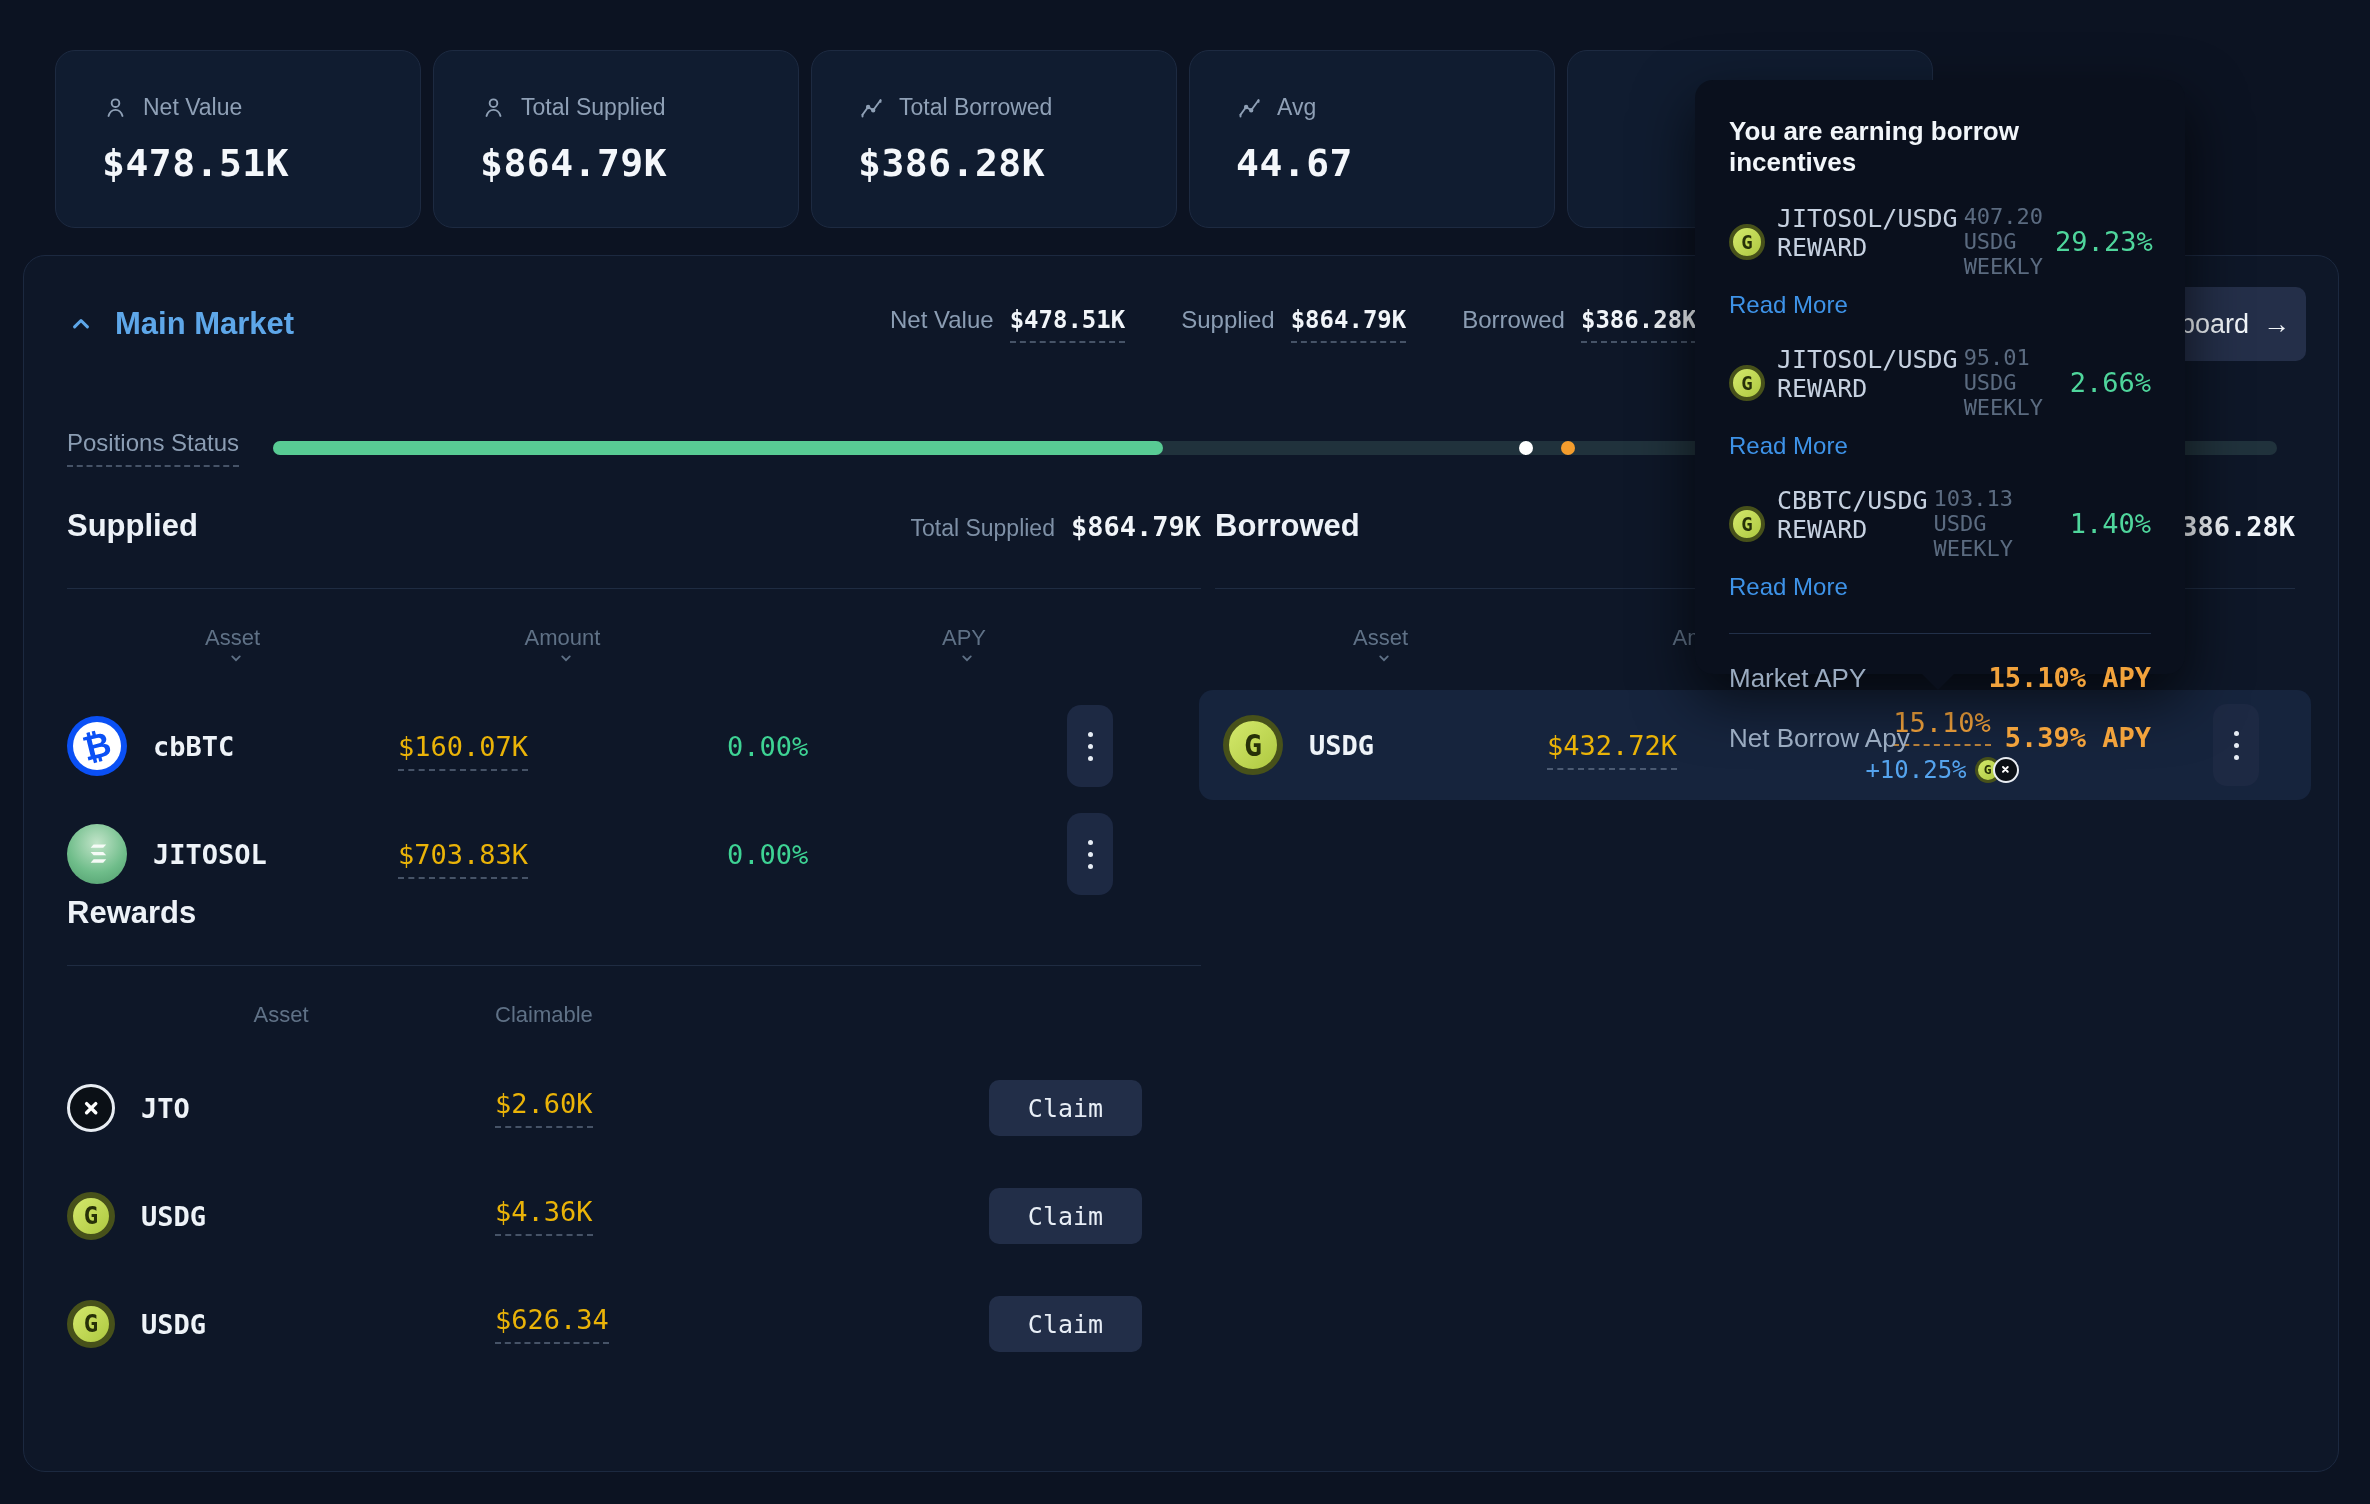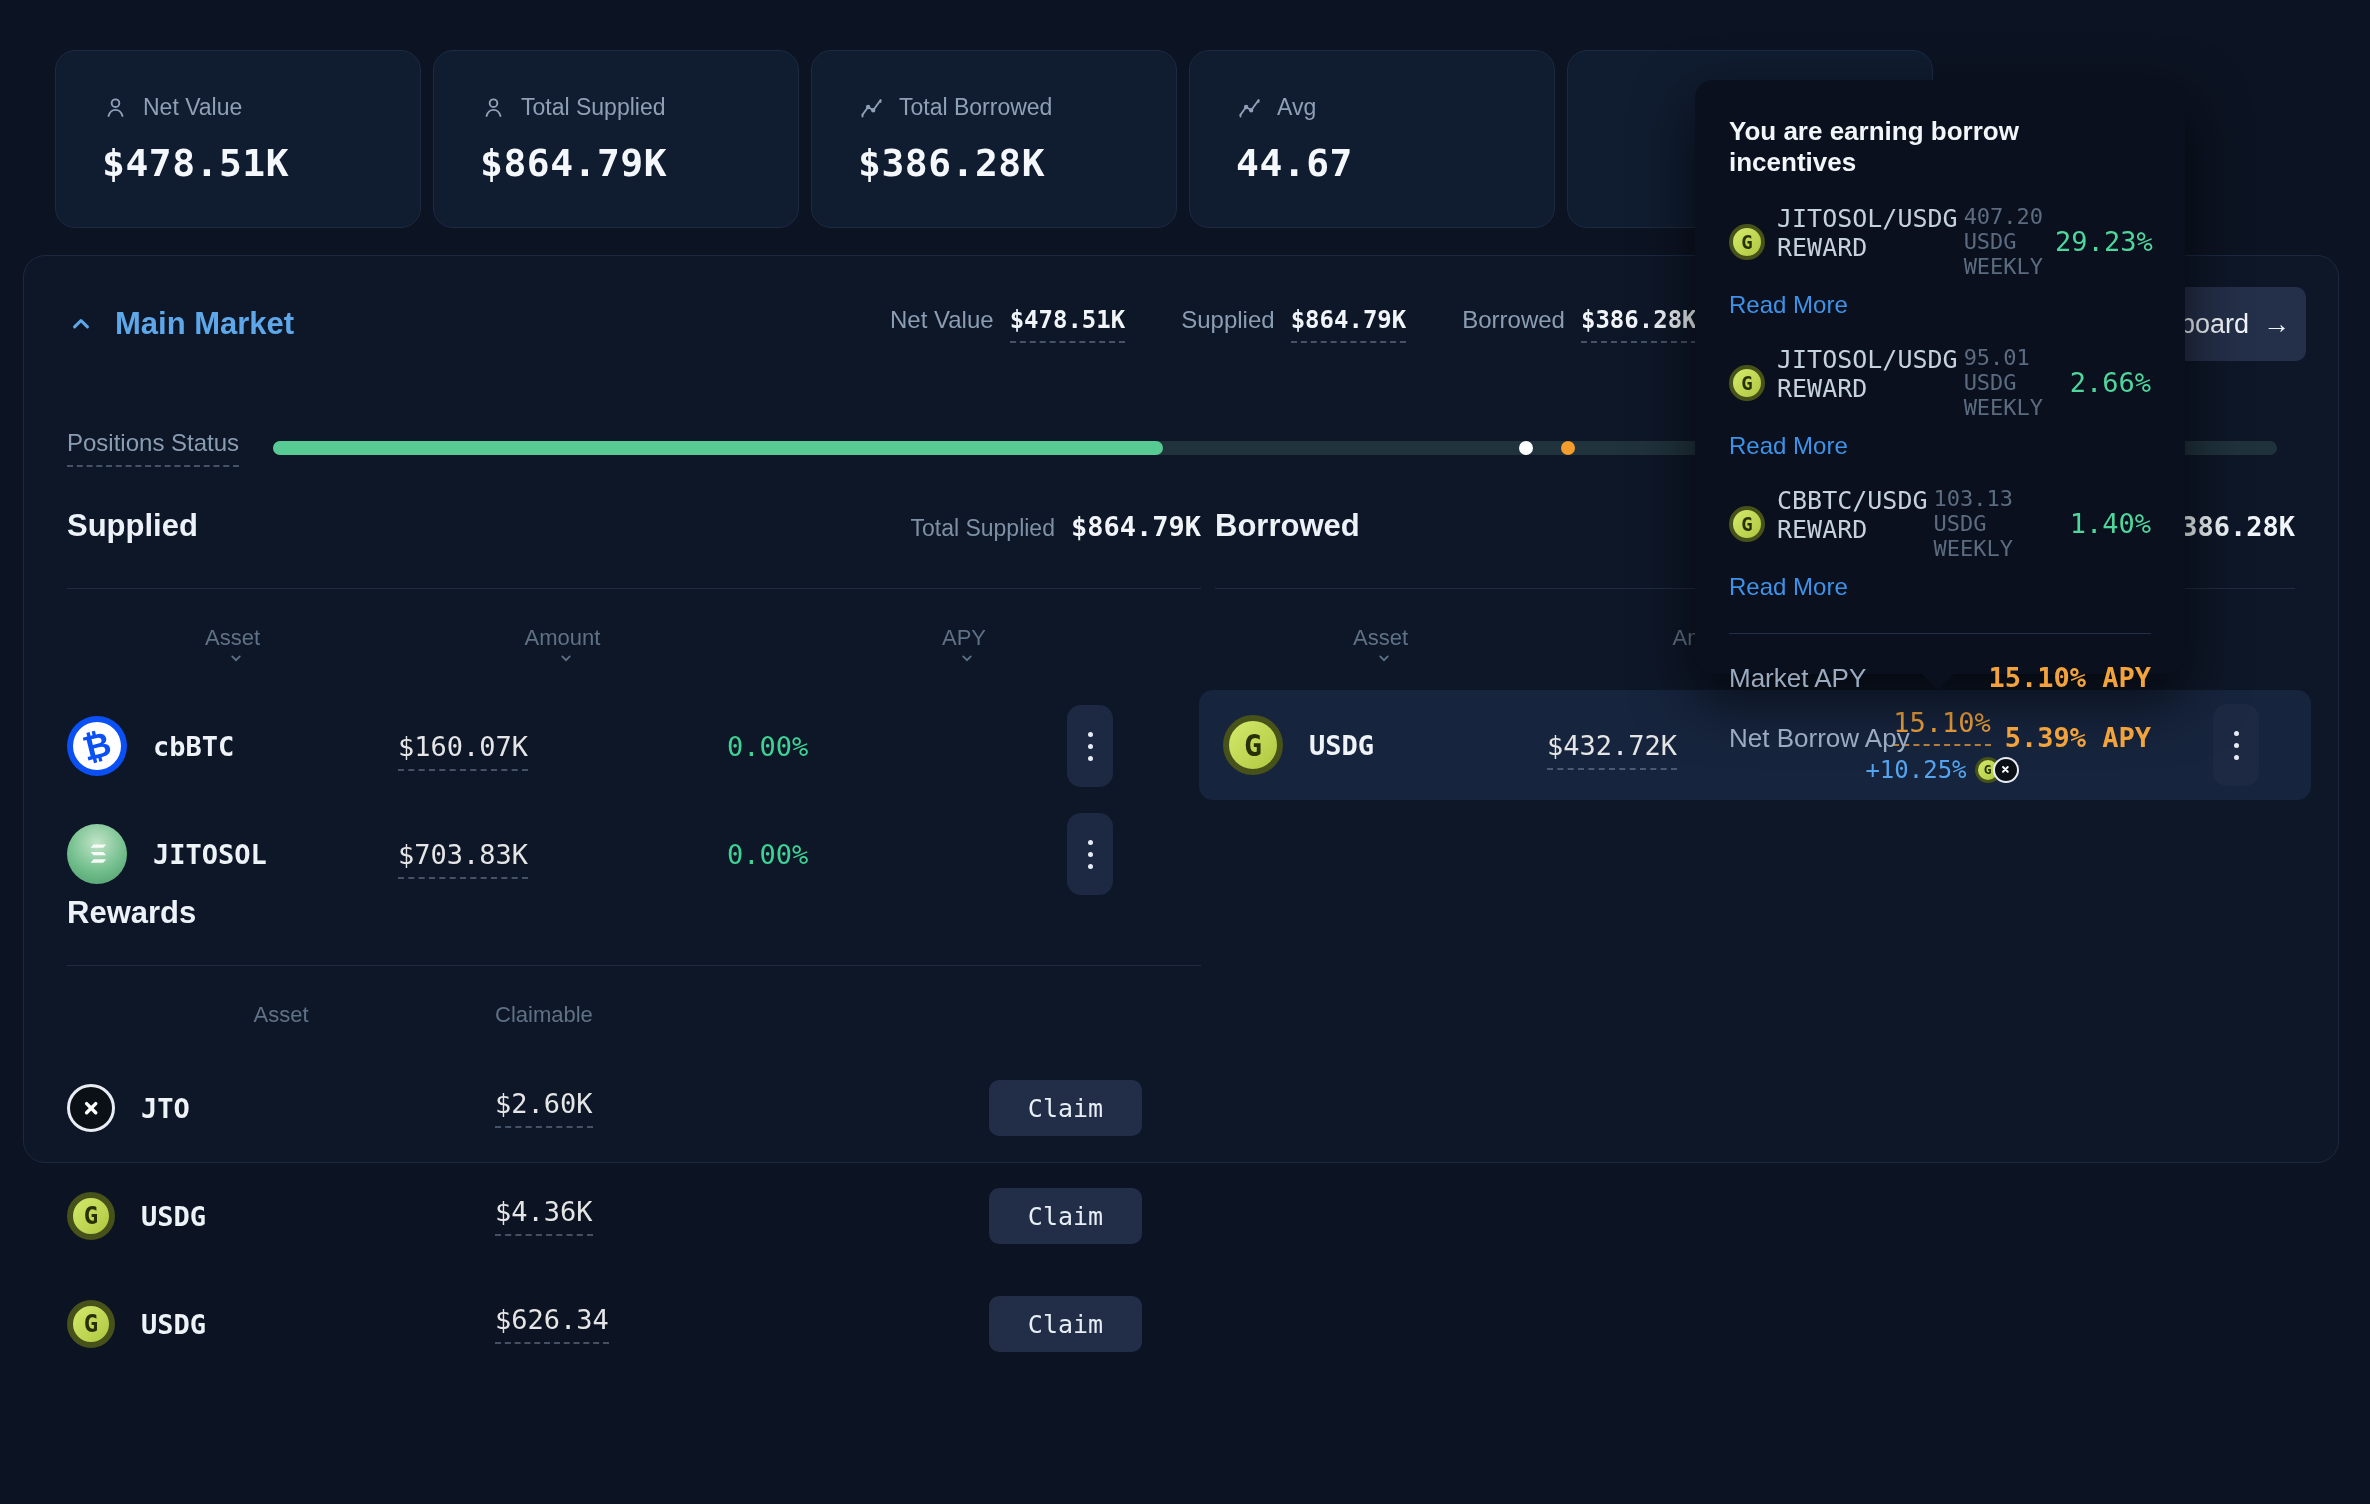--- a/index.html
+++ b/index.html
@@ -15,21 +15,21 @@
     width:366px; height:178px; border-radius:20px;
     background:#101c30; border:1px solid #1d2a41;
     padding-left:46px; display:flex; flex-direction:column; justify-content:center; gap:20px;
   }
   .card-label { display:flex; align-items:center; gap:14px; color:#8fa0b6; font-size:23px; }
   .card-label svg { width:27px; height:27px; stroke:#8fa0b6; fill:none; stroke-width:1.7; stroke-linecap:round; stroke-linejoin:round; }
   .card-value { font-family:"DejaVu Sans Mono", monospace; font-weight:700; font-size:38px; color:#f4f7fb; letter-spacing:.5px; }
 
   
   .panel {
-    position:absolute; left:23px; top:255px; width:2316px; height:908px;
+    position:absolute; left:23px; top:255px; width:2316px; height:1217px;
     border-radius:22px; background:#0e1728; border:1px solid #1c2940; z-index:1;
   }
   .market-header { position:absolute; top:30px; left:43px; right:32px; height:76px; display:flex; align-items:center; }
   .market-title { display:flex; align-items:center; gap:20px; cursor:pointer; }
   .market-title svg { width:28px; height:28px; stroke:#5ea7e9; fill:none; stroke-width:2.6; stroke-linecap:round; stroke-linejoin:round; }
   .market-title .t { color:#5ea7e9; font-size:31px; font-weight:700; }
   .market-stats { position:absolute; left:823px; top:0; height:76px; display:flex; align-items:center; gap:56px; }
   .mstat { display:flex; align-items:baseline; gap:16px; }
   .mstat .lbl { color:#8b9db3; font-size:24px; }
   .mstat .val { font-family:"DejaVu Sans Mono", monospace; font-weight:700; font-size:24px; color:#f1f5f9; }
@@ -64,21 +64,21 @@
   .thead { display:flex; margin-top:36px; color:#5f7186; font-size:22px; line-height:26px; }
   .thead svg { width:14px; height:14px; stroke:#5f7186; fill:none; stroke-width:1.7; stroke-linecap:round; vertical-align:-2px; margin-left:6px; }
   .th { display:flex; align-items:center; cursor:pointer;flex-direction:column; }
   .w-asset { width:331px; } .w-amount { width:329px; } .w-apy { flex:1; }
 
   .asset-row { display:flex; align-items:center; height:82px; margin-top:40px; padding-right:88px; }
   .asset-row + .asset-row { margin-top:26px; }
   .cell-asset { width:331px; display:flex; align-items:center; gap:26px; }
   .aname { font-family:"DejaVu Sans Mono", monospace; font-weight:700; font-size:27px; color:#eef3f8; }
   .cell-amount { width:329px; }
-  .amt { font-family:"DejaVu Sans Mono", monospace; font-size:27px; color:#e5e5e5; }
+  .amt { font-family:"DejaVu Sans Mono", monospace; font-size:27px; color:#eab308; }
   .cell-apy { flex:1; }
   .apy-green { font-family:"DejaVu Sans Mono", monospace; font-size:27px; color:#3ed394; }
 
   .kebab { margin-left:auto; width:46px; height:82px; border-radius:14px; border:none; cursor:pointer;
            background:#1d2943; display:flex; flex-direction:column; align-items:center; justify-content:center; gap:7px; }
   .kdot { width:5px; height:5px; border-radius:50%; background:#e6ecf4; }
 
   
   .borrow-row { margin:25px -16px 0; height:110px; background:#16243d; border-radius:14px;
                 display:flex; align-items:center; padding:0 52px 0 24px; }

